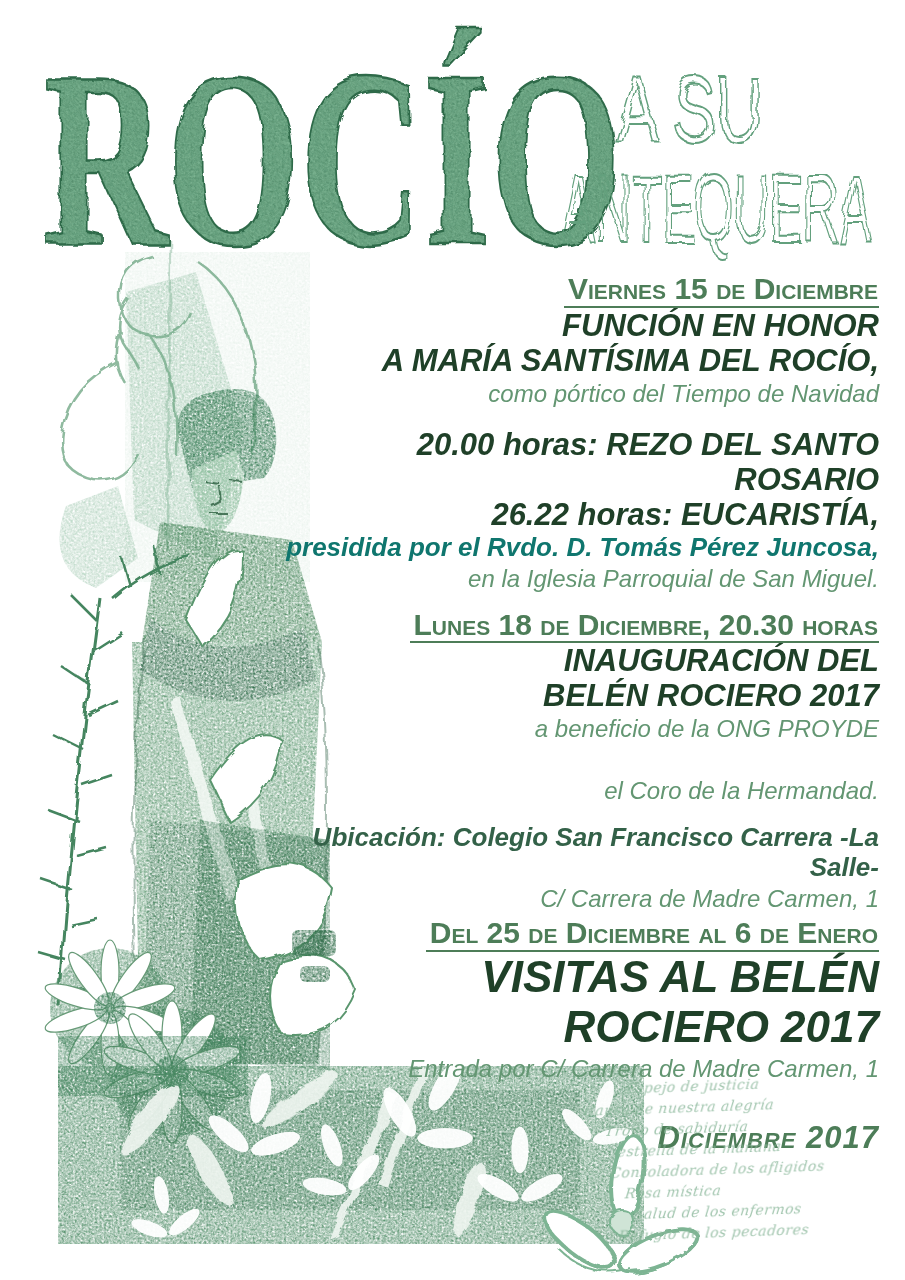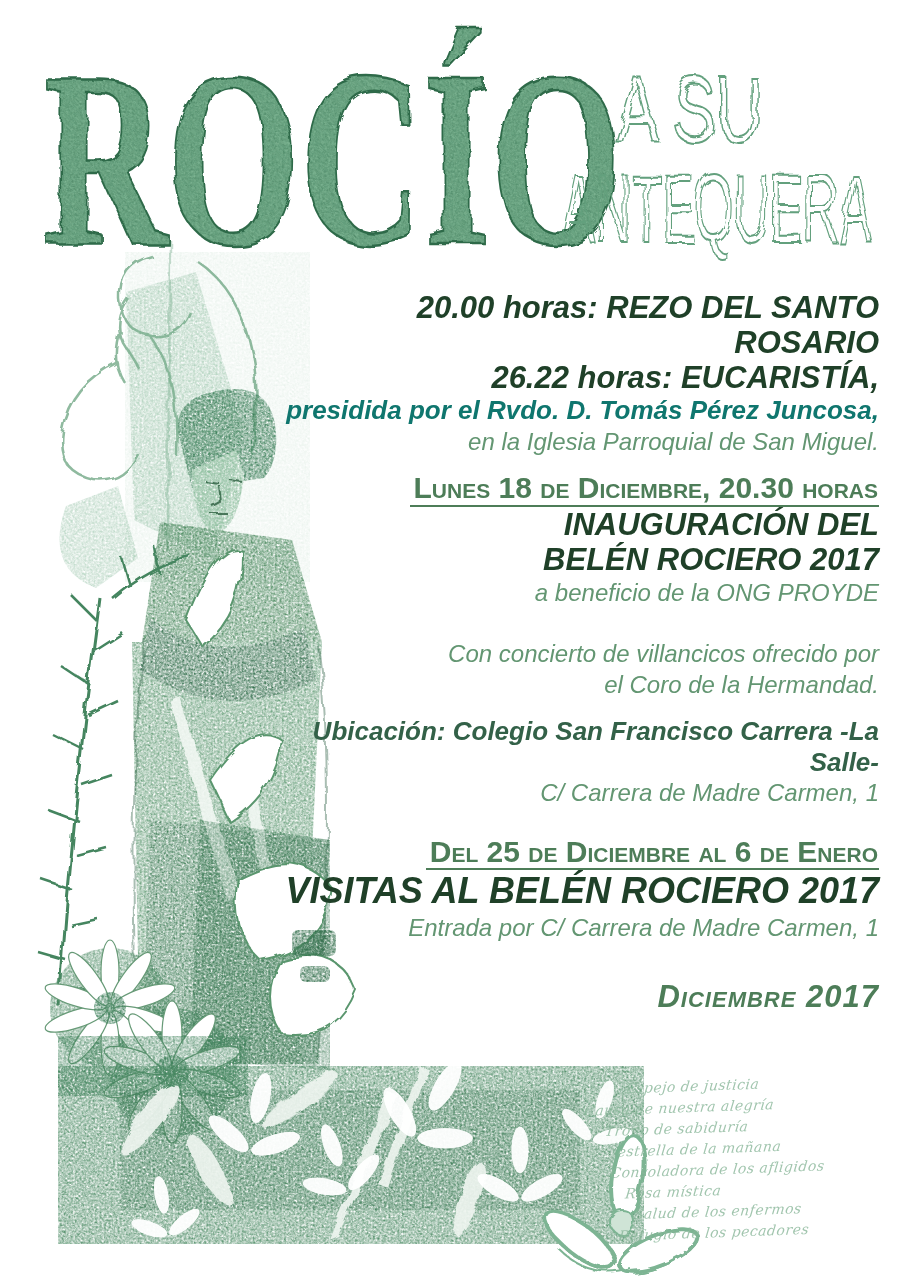--- a/index.html
+++ b/index.html
@@ -18,29 +18,29 @@
 
   
   .text-col{position:absolute;top:272px;left:268px;right:26px;text-align:right;}
   .block{margin:0;}
   .hdr{
     display:inline-block;font-weight:bold;font-variant:small-caps;
     font-size:30px;line-height:1.12;color:var(--mid);
     border-bottom:2px solid var(--mid);padding:0 1px 0 4px;
   }
   .big{font-weight:bold;font-style:italic;font-size:31px;line-height:1.13;color:var(--dark);}
-  .big-lg{font-weight:bold;font-style:italic;font-size:36px;line-height:1.15;color:var(--dark);}
+  .big-lg{font-weight:bold;font-style:italic;font-size:44px;line-height:1.15;color:var(--dark);}
   .semi{font-weight:bold;font-style:italic;font-size:26px;line-height:1.18;color:#0f766e;}
   .loc{font-weight:bold;font-style:italic;font-size:26px;line-height:1.18;color:#336148;}
   .note{font-style:italic;font-size:24px;line-height:1.3;color:var(--light);}
   .m-b2{margin-top:18px;}
   .m-b3{margin-top:14px;}
   .m-b4{margin-top:30px;}
   .m-b5{margin-top:16px;}
-  .m-b6{margin-top:26px;}
+  .m-b6{margin-top:2px;}
   .m-date{margin-top:36px;}
   .date{
     font-weight:bold;font-style:italic;font-variant:small-caps;
     font-size:31px;color:var(--mid);letter-spacing:1px;
   }
 
   
   .handwriting{
     position:absolute;left:586px;top:1074px;width:330px;
     transform:rotate(-2deg);
@@ -228,37 +228,42 @@
       <g fill="#ffffff" stroke="#7db493" stroke-width="2" filter="url(#rough)">
         <use href="#bloom" transform="translate(622 1222) scale(1.9) rotate(8)"></use>
         <circle cx="622" cy="1222" r="12" fill="#cfe4d6"></circle>
         <path d="M560 1250 q30 30 70 18" fill="none"></path>
       </g>
     </g>
   </svg>
 
   <main class="text-col">
 
+    <section class="block">
+      <div><span class="hdr">Viernes 15 de Diciembre</span></div>
+      <div class="big">FUNCIÓN EN HONOR</div>
+      <div class="big">A MARÍA SANTÍSIMA DEL ROCÍO,</div>
+      <div class="note">como pórtico del Tiempo de Navidad</div>
+    </section>
 
     <section class="block m-b2">
       <div class="big">20.00 horas: REZO DEL SANTO ROSARIO</div>
       <div class="big">26.22 horas: EUCARISTÍA,</div>
       <div class="semi">presidida por el Rvdo. D. Tomás Pérez Juncosa,</div>
       <div class="note">en la Iglesia Parroquial de San Miguel.</div>
     </section>
 
     <section class="block m-b3">
       <div><span class="hdr">Lunes 18 de Diciembre, 20.30 horas</span></div>
       <div class="big">INAUGURACIÓN DEL</div>
       <div class="big">BELÉN ROCIERO 2017</div>
       <div class="note">a beneficio de la ONG PROYDE</div>
     </section>
 
     <section class="block m-b4">
-      <div class="note">Con concierto de villancicos ofrecido por</div>
       <div class="note">el Coro de la Hermandad.</div>
     </section>
 
     <section class="block m-b5">
       <div class="loc">Ubicación: Colegio San Francisco Carrera -La Salle-</div>
       <div class="note">C/ Carrera de Madre Carmen, 1</div>
     </section>
 
     <section class="block m-b6">
       <div><span class="hdr">Del 25 de Diciembre al 6 de Enero</span></div>

